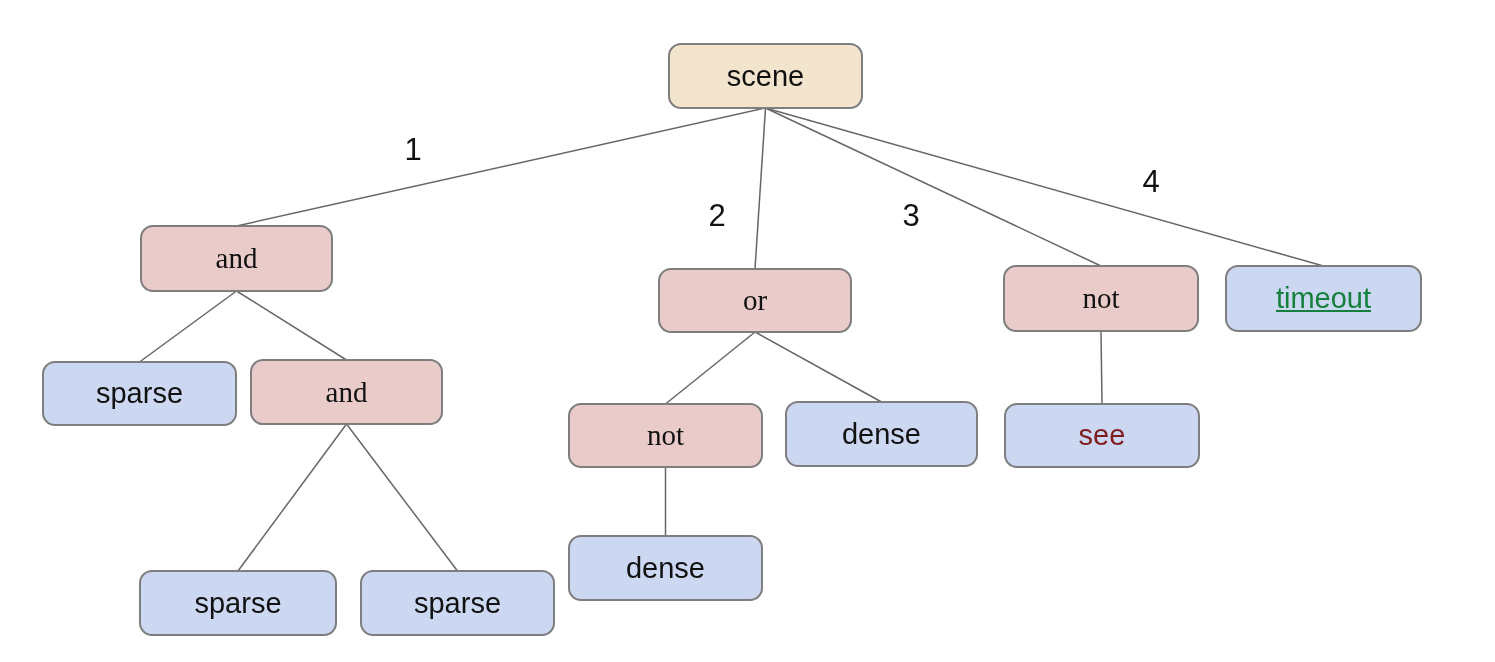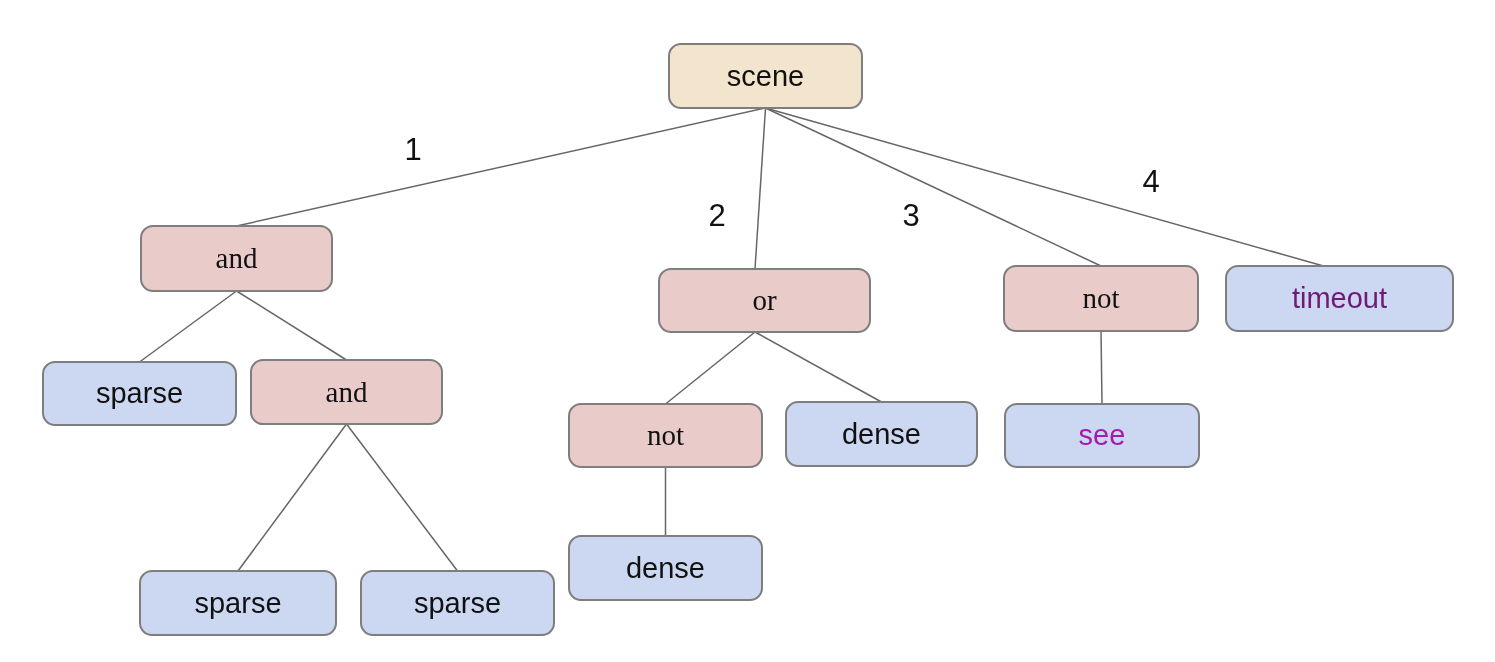--- a/index.html
+++ b/index.html
@@ -69,25 +69,25 @@
     </svg>
   <div id="labels-layer">
       <div class="edge-label" style="left: 413px; top: 149px; color: rgb(17, 17, 17);">1</div>
       <div class="edge-label" style="left: 717px; top: 215px; color: rgb(17, 17, 17);">2</div>
       <div class="edge-label" style="left: 911px; top: 215px; color: rgb(17, 17, 17);">3</div>
       <div class="edge-label" style="left: 1151px; top: 181px; color: rgb(17, 17, 17);">4</div>
     </div>
   <div id="nodes-layer">
       <div class="node root" style="left: 668px; top: 43px; width: 195px; height: 66px; border-color: rgb(126, 126, 126); color: rgb(17, 17, 17);">scene</div>
       <div class="node operator" style="left: 140px; top: 225px; width: 193px; height: 67px; border-color: rgb(126, 126, 126); color: rgb(17, 17, 17);">and</div>
-      <div class="node operator" style="left: 658px; top: 268px; width: 213px; height: 65px; border-color: rgb(126, 126, 126); color: rgb(17, 17, 17);">or</div>
+      <div class="node operator" style="left: 658px; top: 268px; width: 194px; height: 65px; border-color: rgb(126, 126, 126); color: rgb(17, 17, 17);">or</div>
       <div class="node operator" style="left: 1003px; top: 265px; width: 196px; height: 67px; border-color: rgb(126, 126, 126); color: rgb(17, 17, 17);">not</div>
-      <div class="node leaf" style="left: 1225px; top: 265px; width: 229px; height: 67px; border-color: rgb(126, 126, 126); color: #701a75;">timeout</div>
+      <div class="node leaf" style="left: 1225px; top: 265px; width: 197px; height: 67px; border-color: rgb(126, 126, 126); color: #15803d; text-decoration: underline;">timeout</div>
       <div class="node leaf" style="left: 42px; top: 361px; width: 195px; height: 65px; border-color: rgb(126, 126, 126); color: rgb(17, 17, 17);">sparse</div>
       <div class="node operator" style="left: 250px; top: 359px; width: 193px; height: 66px; border-color: rgb(126, 126, 126); color: rgb(17, 17, 17);">and</div>
       <div class="node operator" style="left: 568px; top: 403px; width: 195px; height: 65px; border-color: rgb(126, 126, 126); color: rgb(17, 17, 17);">not</div>
       <div class="node leaf" style="left: 785px; top: 401px; width: 193px; height: 66px; border-color: rgb(126, 126, 126); color: rgb(17, 17, 17);">dense</div>
-      <div class="node leaf" style="left: 1004px; top: 403px; width: 196px; height: 65px; border-color: rgb(126, 126, 126); color: #a21caf;">see</div>
+      <div class="node leaf" style="left: 1004px; top: 403px; width: 196px; height: 65px; border-color: rgb(126, 126, 126); color: #7f1d1d;">see</div>
       <div class="node leaf" style="left: 139px; top: 570px; width: 198px; height: 66px; border-color: rgb(126, 126, 126); color: rgb(17, 17, 17);">sparse</div>
       <div class="node leaf" style="left: 360px; top: 570px; width: 195px; height: 66px; border-color: rgb(126, 126, 126); color: rgb(17, 17, 17);">sparse</div>
       <div class="node leaf" style="left: 568px; top: 535px; width: 195px; height: 66px; border-color: rgb(126, 126, 126); color: rgb(17, 17, 17);">dense</div>
     </div>
 </div>
 
 </body></html>

